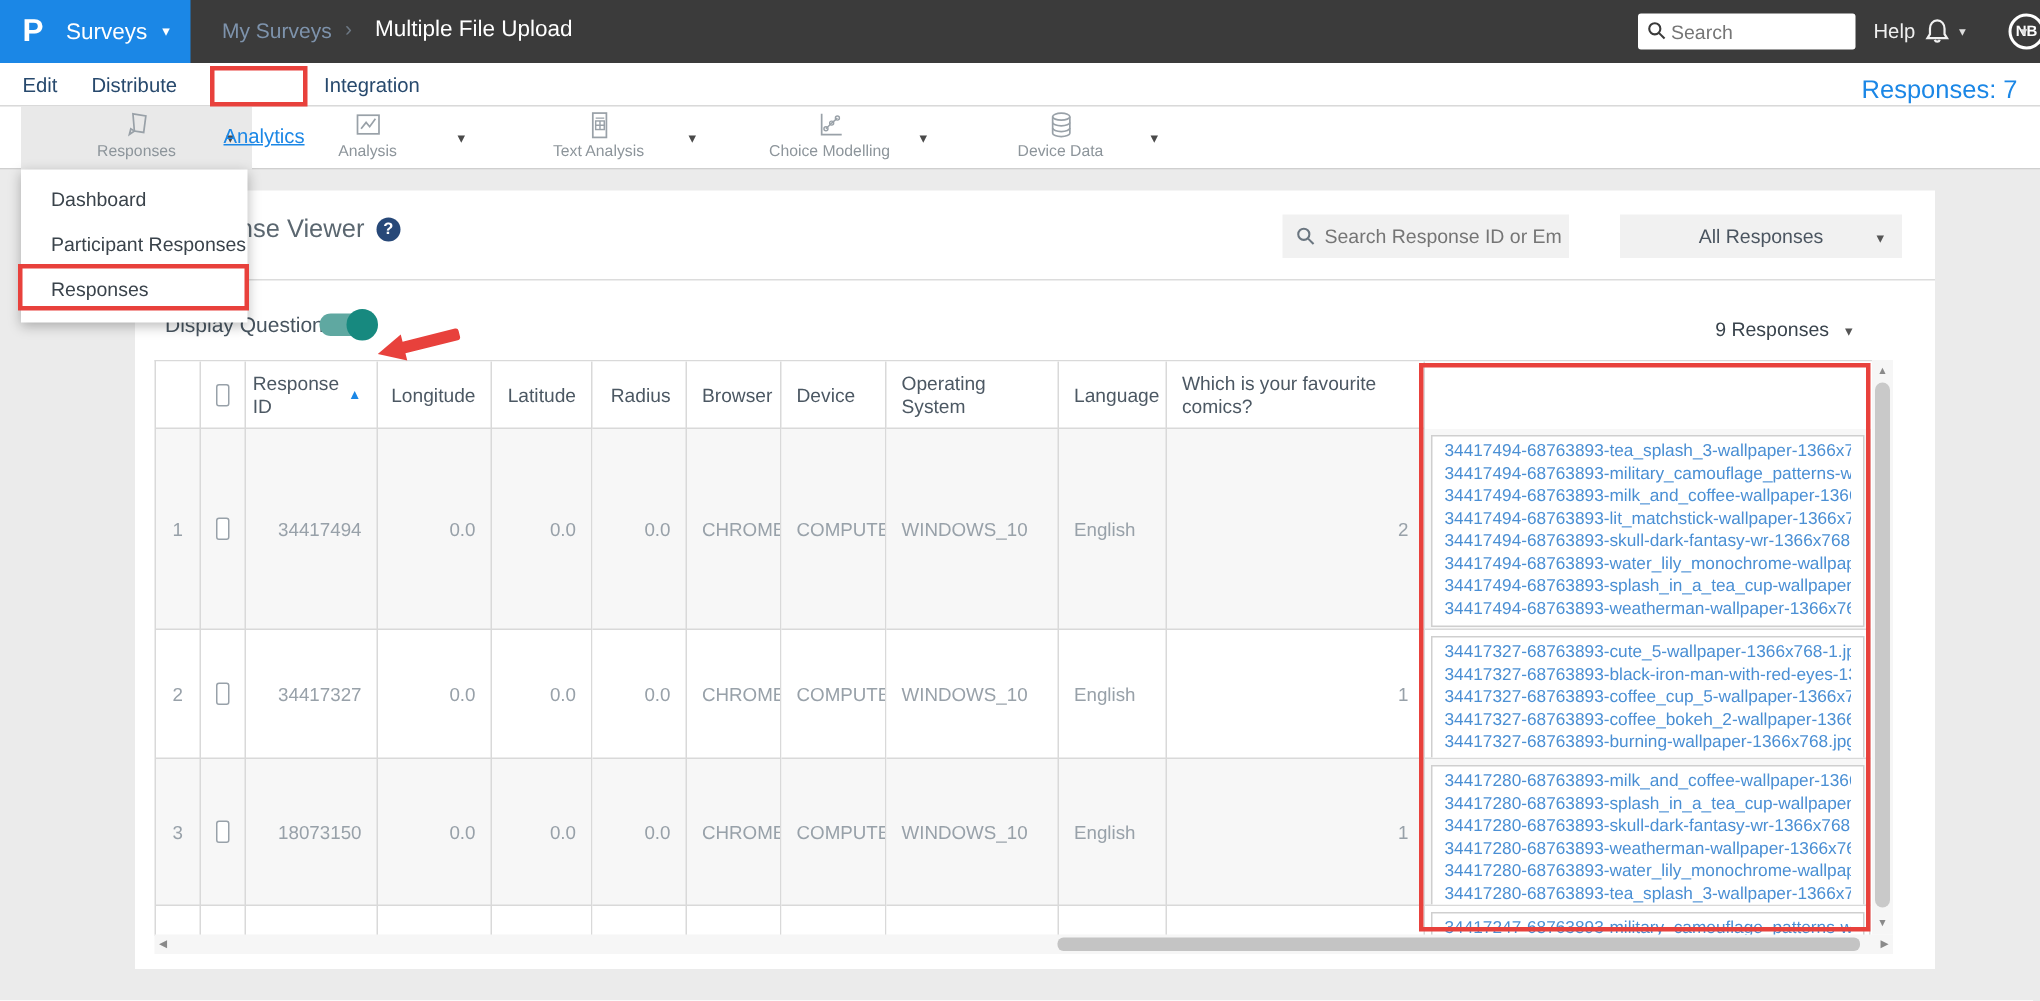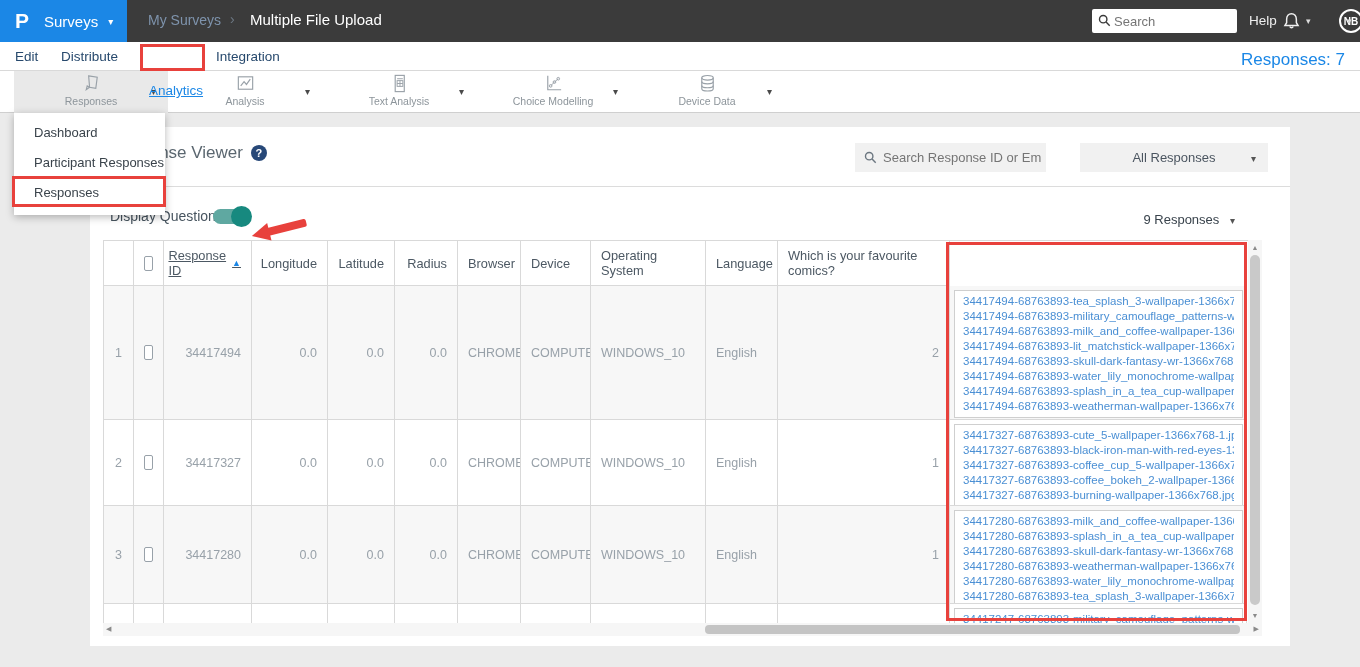--- a/index.html
+++ b/index.html
@@ -236,21 +236,21 @@
       <span class="s-caret">▾</span>
     </div>
 
     <div class="table-wrap">
       <div class="tgrid">
         <div class="thead">
             <div class="th a-c col-num" style="width: 30px;"></div>
             <div class="th a-c col-check" style="width: 30px;">
               <span class="cb"></span>
             </div>
-            <div class="th a-r col-response_id" style="width: 88px; text-decoration: underline;">
+            <div class="th a-r col-response_id" style="width: 88px;">
               <span>Response ID</span>
               <span class="sort">▲</span>
             </div>
             <div class="th a-r col-longitude" style="width: 76px;">
               <span>Longitude</span>
             </div>
             <div class="th a-r col-latitude" style="width: 67px;">
               <span>Latitude</span>
             </div>
             <div class="th a-r col-radius" style="width: 63px;">
@@ -322,21 +322,21 @@
                   <div class="flink">34417327-68763893-coffee_bokeh_2-wallpaper-1366x76...</div>
                   <div class="flink">34417327-68763893-burning-wallpaper-1366x768.jpg (...</div>
                 </div>
               </div>
             </div>
             <div class="tr shade" style="height: 98px;">
               <div class="td a-c col-num" style="width: 30px;">3</div>
               <div class="td a-c col-check" style="width: 30px;">
                 <span class="cb"></span>
               </div>
-              <div class="td a-r col-response_id" style="width: 88px;">34417280</div>
+              <div class="td a-r col-response_id" style="width: 88px;">18073150</div>
               <div class="td a-r col-longitude" style="width: 76px;">0.0</div>
               <div class="td a-r col-latitude" style="width: 67px;">0.0</div>
               <div class="td a-r col-radius" style="width: 63px;">0.0</div>
               <div class="td a-l col-browser" style="width: 63px;">CHROME</div>
               <div class="td a-l col-device" style="width: 70px;">COMPUTER</div>
               <div class="td a-l col-os" style="width: 115px;">WINDOWS_10</div>
               <div class="td a-l col-language" style="width: 72px;">English</div>
               <div class="td a-r col-comics" style="width: 172px;">1</div>
               <div class="td a-l col-files" style="width: 297px;">
                 <div class="files-box">

